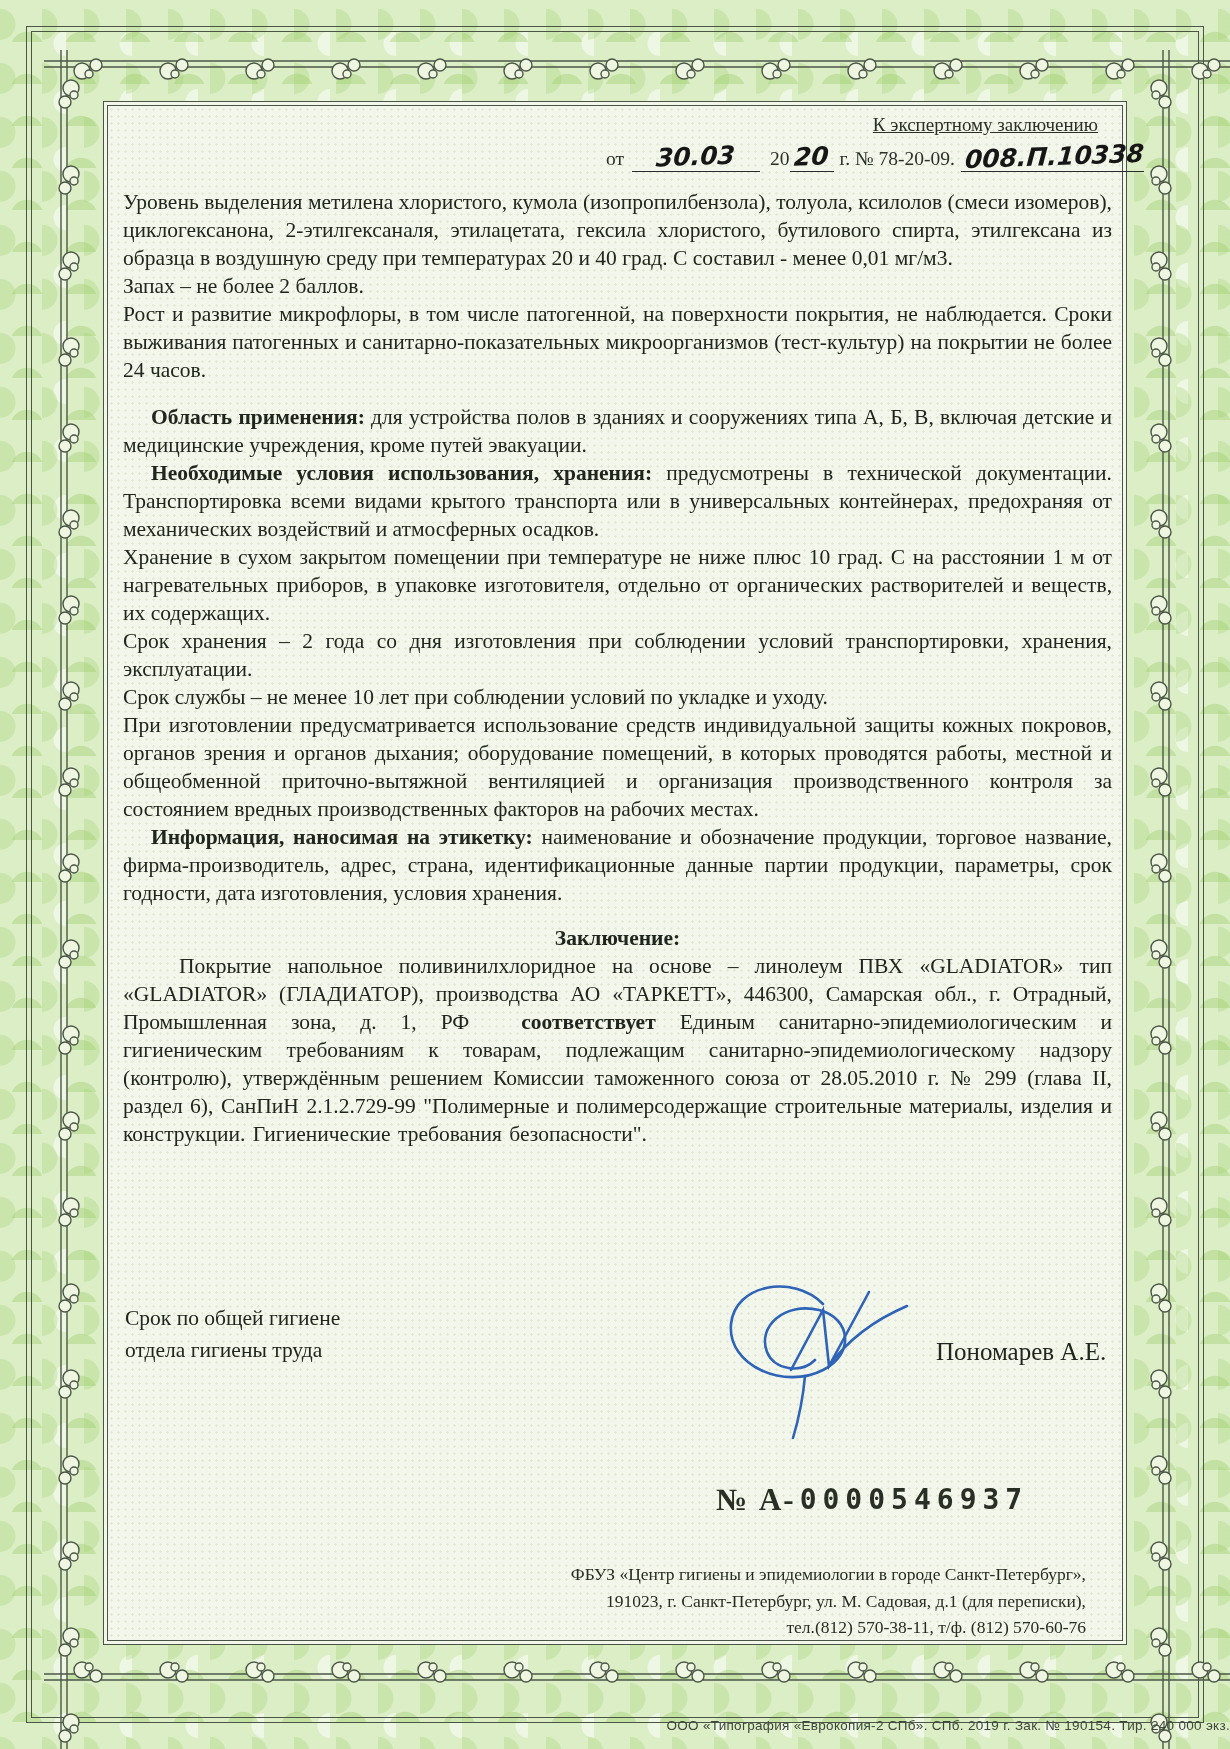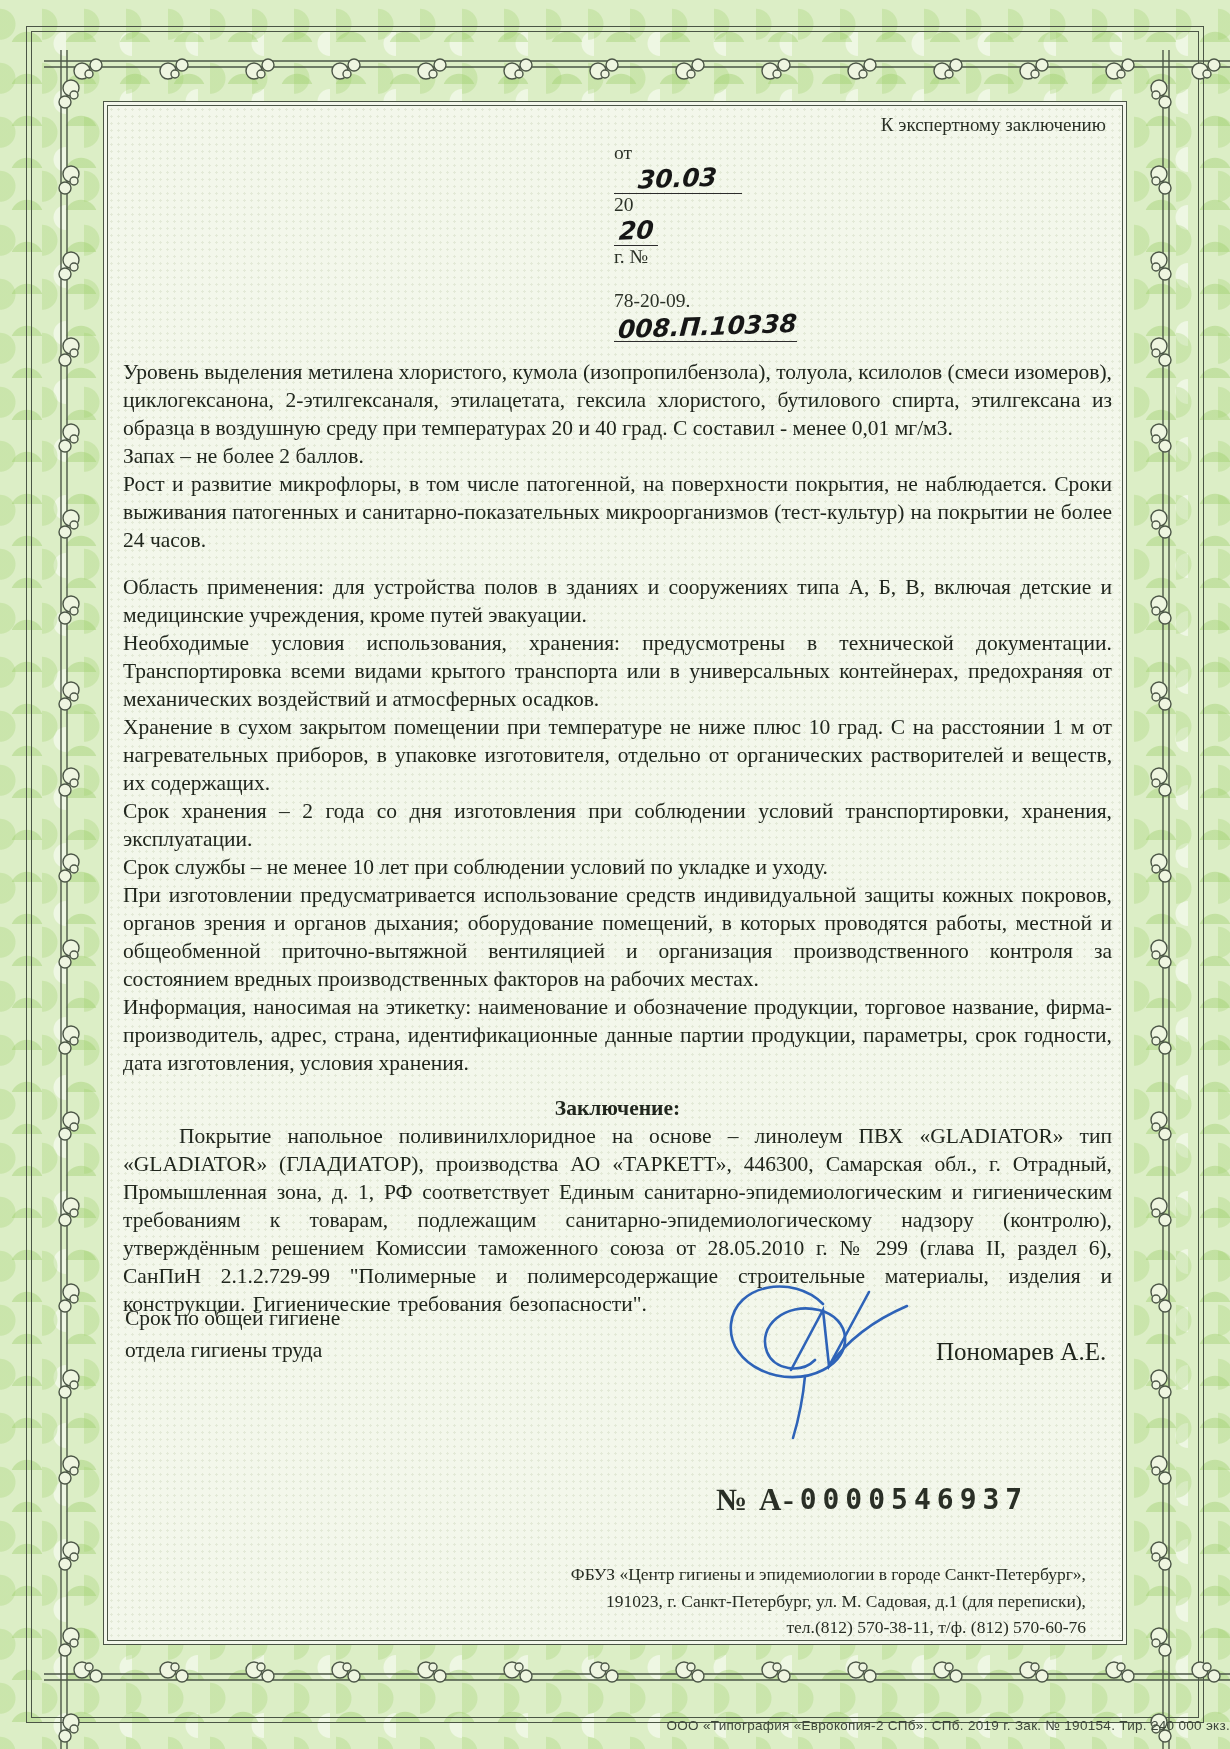--- a/index.html
+++ b/index.html
@@ -26,43 +26,43 @@
     border:1.6px solid #4b5546;background:#f3f7eb;
   }
   .sheet-inner{
     position:absolute;inset:3px;border:1px solid #4b5546;
     background-color:#f3f7eb;
     background-image:radial-gradient(rgba(188,203,168,.30) 1px, rgba(0,0,0,0) 1.2px);
     background-size:7px 7px;
     padding:0;box-sizing:border-box;
   }
   .corner-note{
-    margin:8px 16px 0 0;text-align:right;font-size:19px;color:#2a3026;
+    margin:8px 24px 0 0;text-align:right;font-size:19px;color:#2a3026;text-decoration:underline;
   }
   .ref-row{
     display:flex;align-items:baseline;margin:6px 10px 0 498px;
-    font-size:19.5px;white-space:nowrap;flex-direction:column;
+    font-size:19.5px;white-space:nowrap;
   }
   .ref-row .printed{color:#2a3026;}
   .hand{
     font-family:"DejaVu Sans",sans-serif;font-style:italic;font-weight:600;
     font-size:25px;color:#161616;display:inline-block;
     transform:rotate(-2deg) skewX(-6deg);
   }
   .uline{border-bottom:1.6px solid #2c2c2c;display:inline-block;text-align:center;}
   .u-date{min-width:128px;margin:0 10px 0 8px;}
   .u-year{min-width:44px;margin-right:6px;}
   .u-num{flex:1;margin-left:6px;text-align:left;padding-left:4px;}
   .body-text{
     margin:16px 10px 0 15px;font-size:21.5px;line-height:28px;
     text-align:justify;
   }
   .body-text p{margin:0;}
   p.gap-before{margin-top:19px;}
-  .lead{font-weight:normal;}
+  .lead{font-weight:bold;margin-left:28px;}
   .concl-head{
     margin-top:17px;text-align:center;font-weight:bold;font-size:21.5px;
   }
   .concl-par{text-indent:56px;word-spacing:2px;}
   .sig-role{
     position:absolute;left:17px;top:1196px;font-size:21.5px;line-height:32px;
   }
   .sig-name{position:absolute;left:828px;top:1232px;font-size:25px;}
   .sig-scribble{position:absolute;left:565px;top:1160px;}
   .serial{

